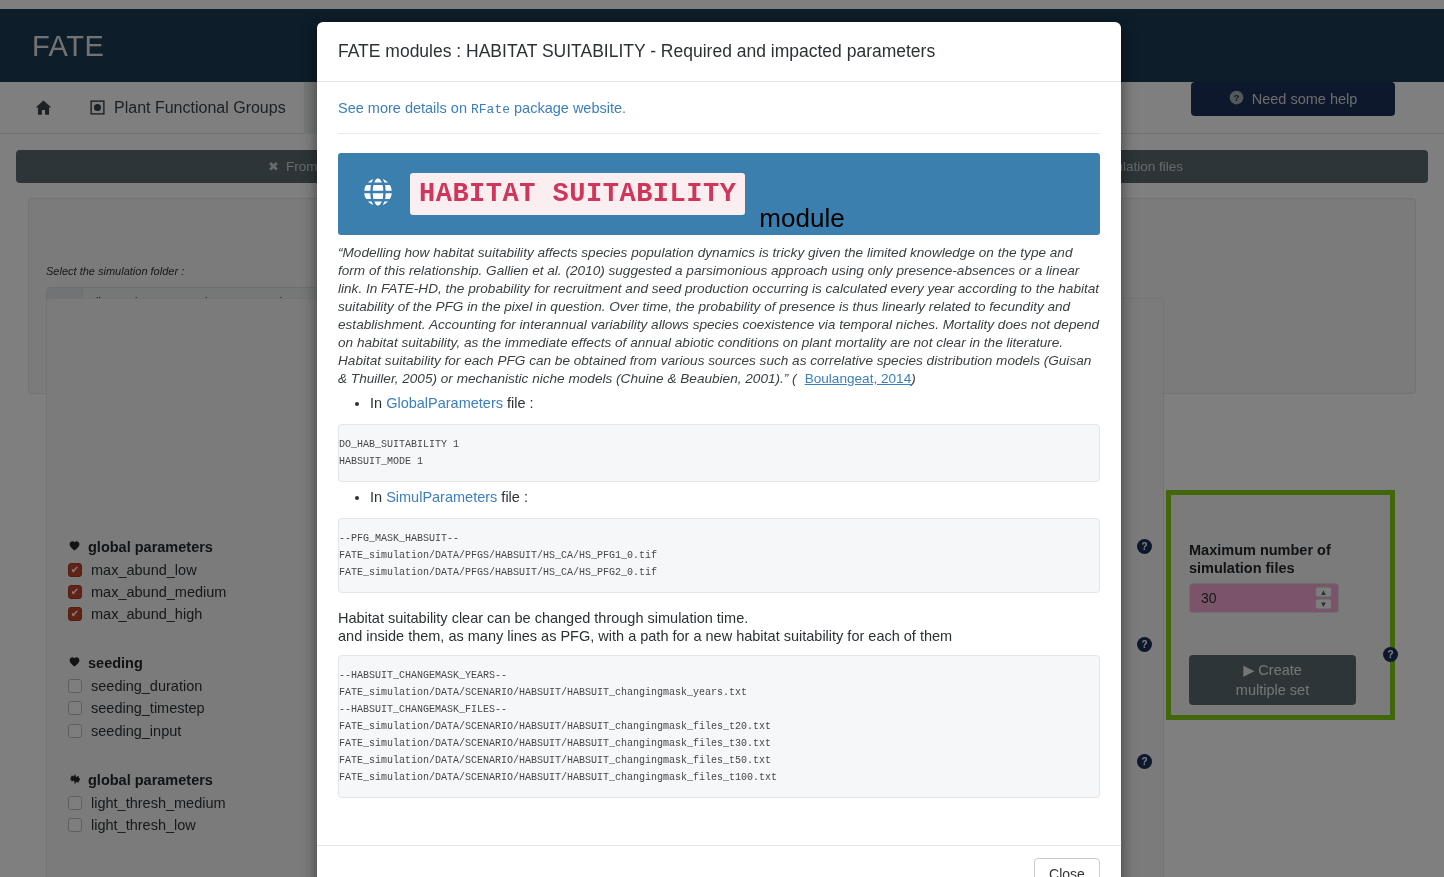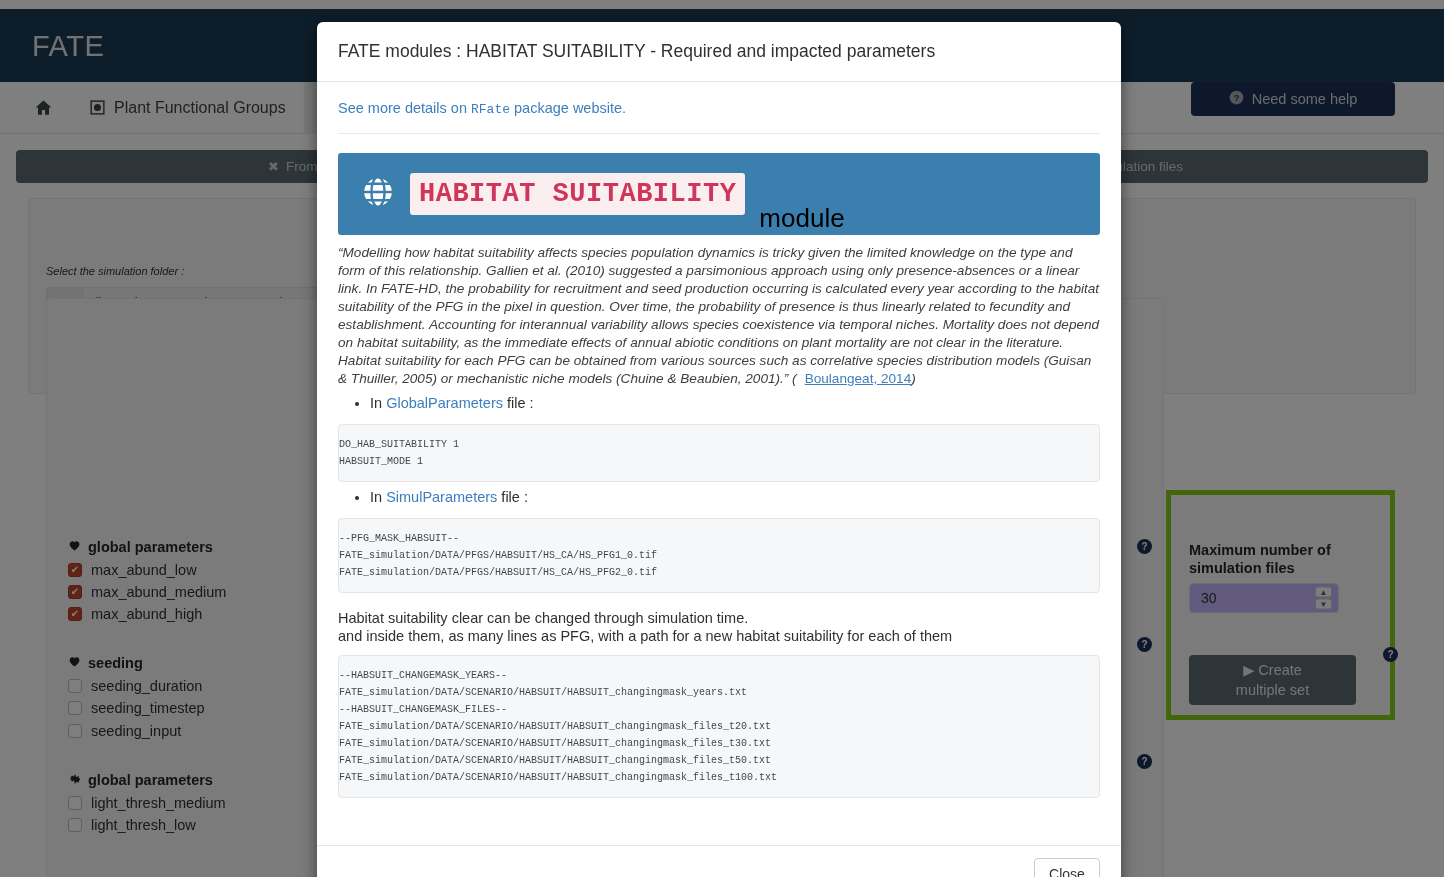--- a/index.html
+++ b/index.html
@@ -103,21 +103,21 @@
   }
 
   .panel-right {
     position: absolute; top: 490px; right: 49px; width: 229px; height: 230px;
     background: #f6f7f8; border: 5px solid #84cc16; border-radius: 0;
   }
   .pr-title { position: absolute; left: 18px; top: 46px; width: 160px;
     font-weight: bold; font-size: 14.5px; color: #22272b; line-height: 18px; }
   .spinner {
     position: absolute; left: 18px; top: 88px; width: 150px; height: 30px;
-    background: #c4b5fd; border: 1px solid #d9dcde; border-radius: 4px;
+    background: #f9a8d4; border: 1px solid #d9dcde; border-radius: 4px;
     display: flex; align-items: center; font-size: 14px; color: #2c3135;
   }
   .spinner .val { padding-left: 11px; }
   .spin-arrows {
     position: absolute; right: 6px; top: 50%; transform: translateY(-50%);
     display: flex; flex-direction: column; gap: 1px;
   }
   .spin-arrows span {
     width: 17px; height: 11px; border: 1px solid #c4c8cb; border-radius: 3px;
     font-size: 8px; line-height: 9px; text-align: center; color: #5a6065; background: #fbfbfb;

